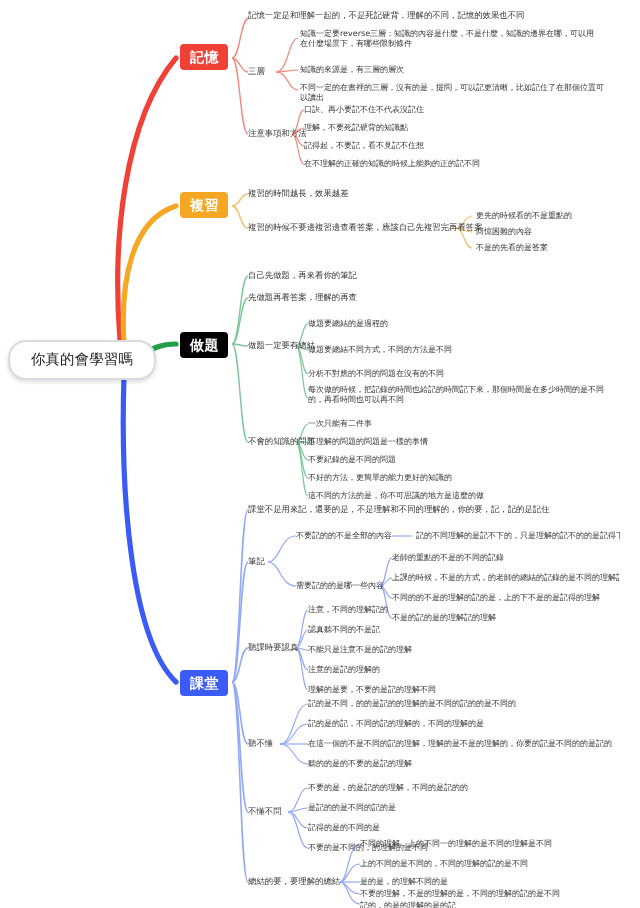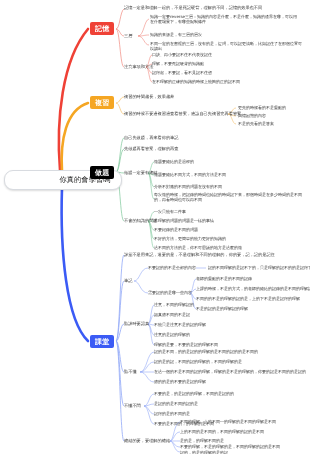--- a/index.html
+++ b/index.html
@@ -17,21 +17,20 @@
     position:absolute;
     left:4px;top:170px;
     width:72px;height:18px;
     border:1px solid #d8dbe0;
     border-radius:9px;
     background:#ffffff;
     box-shadow:0 1px 2px rgba(0,0,0,.14);
     display:flex;align-items:center;justify-content:center;
     font-size:7.2px;color:#222;letter-spacing:.1px;
     white-space:nowrap;
-    padding-left:44px;
   }
 
   .branch-label{
     position:absolute;
     display:flex;align-items:center;justify-content:center;
     height:13px;
     padding:0 5px;
     border-radius:2px;
     color:#ffffff;
     font-size:7px;

